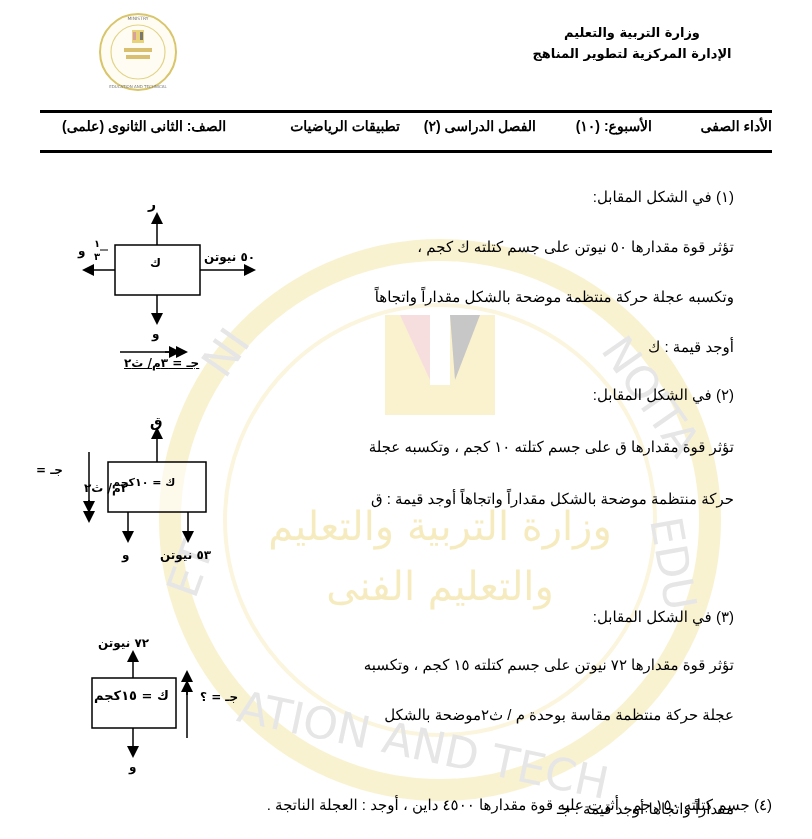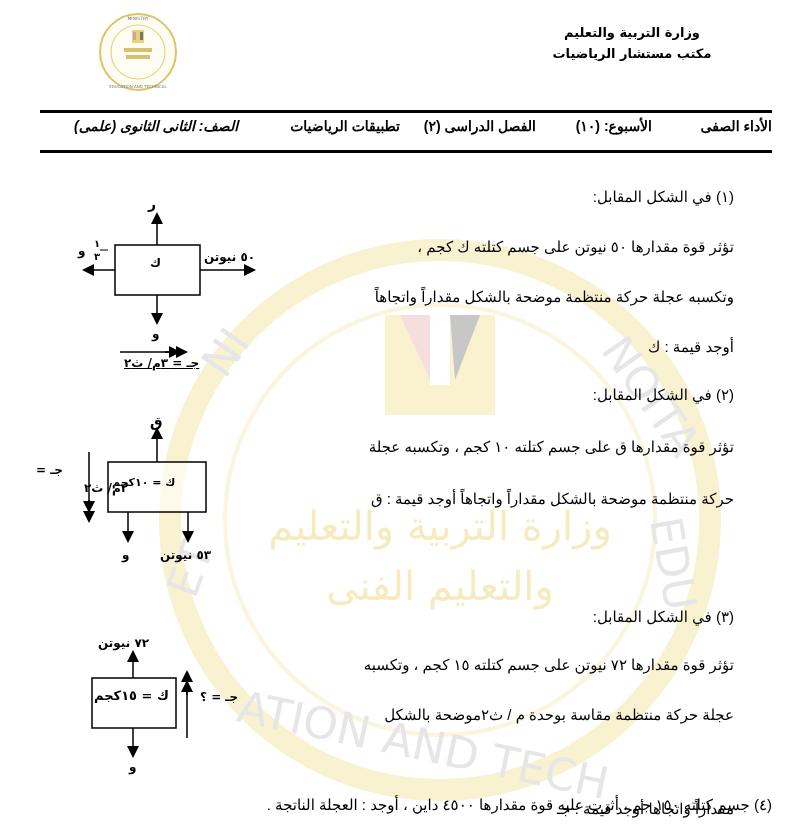--- a/index.html
+++ b/index.html
@@ -49,42 +49,42 @@
   <text x="440" y="600" text-anchor="middle" font-family="DejaVu Serif, serif" font-size="40" fill="#f4e7b0" opacity="0.8" direction="rtl">والتعليم الفنى</text>
   <text x="420" y="760" text-anchor="middle" font-family="DejaVu Sans, sans-serif" font-size="44" fill="#e6e6e6" transform="rotate(12 420 760)">ATION AND TECH</text>
   <text x="600" y="350" font-family="DejaVu Sans, sans-serif" font-size="44" fill="#e6e6e6" transform="rotate(55 600 350)">NOITA</text>
   <text x="650" y="520" font-family="DejaVu Sans, sans-serif" font-size="44" fill="#e6e6e6" transform="rotate(80 650 520)">EDU</text>
   <text x="195" y="600" font-family="DejaVu Sans, sans-serif" font-size="44" fill="#e6e6e6" transform="rotate(-70 195 600)">ET</text>
   <text x="225" y="380" font-family="DejaVu Sans, sans-serif" font-size="44" fill="#e6e6e6" transform="rotate(-55 225 380)">NI</text>
 </svg>
 
 <div class="ministry">
   <div>وزارة التربية والتعليم</div>
-  <div>مكتب مستشار الرياضيات</div>
+  <div>الإدارة المركزية لتطوير المناهج</div>
 </div>
 
 <svg class="logo" viewBox="0 0 80 80" xmlns="http://www.w3.org/2000/svg">
   <circle cx="40" cy="40" r="38" fill="#fffdf3" stroke="#d9c56a" stroke-width="2"></circle>
   <circle cx="40" cy="40" r="27" fill="none" stroke="#e3d48a" stroke-width="1.2"></circle>
   <rect x="34" y="18" width="12" height="13" fill="#e8d27a"></rect>
   <rect x="35" y="20" width="3" height="8" fill="#d9a0a0"></rect>
   <rect x="42" y="20" width="3" height="8" fill="#777"></rect>
   <rect x="26" y="36" width="28" height="4" fill="#d8c070"></rect>
   <rect x="28" y="43" width="24" height="4" fill="#d8c070"></rect>
   <text x="40" y="8" text-anchor="middle" font-size="4.5" font-family="DejaVu Sans, sans-serif" fill="#777">MINISTRY</text>
   <text x="40" y="76" text-anchor="middle" font-size="4" font-family="DejaVu Sans, sans-serif" fill="#777">EDUCATION AND TECHNICAL</text>
 </svg>
 
 <div class="rule-top"></div>
 
 <div class="meta" style="right:40px;">الأداء الصفى</div>
 <div class="meta" style="right:160px;">الأسبوع: (١٠)</div>
 <div class="meta" style="right:276px;">الفصل الدراسى (٢)</div>
 <div class="meta" style="right:412px;">تطبيقات الرياضيات</div>
-<div class="meta" style="left:74px;font-style:italic;">الصف: الثانى الثانوى (علمى)</div>
+<div class="meta" style="left:62px;">الصف: الثانى الثانوى (علمى)</div>
 
 <div class="rule-bot"></div>
 
 <div class="q" style="top:188px;">(١) في الشكل المقابل:</div>
 <div class="q" style="top:238px;">تؤثر قوة مقدارها ٥٠ نيوتن على جسم كتلته ك كجم ،</div>
 <div class="q" style="top:288px;">وتكسبه عجلة حركة منتظمة موضحة بالشكل مقداراً واتجاهاً</div>
 <div class="q" style="top:338px;">أوجد قيمة : ك</div>
 
 <svg class="abs" style="left:60px;top:190px;" width="220" height="190" xmlns="http://www.w3.org/2000/svg">
   <defs>

